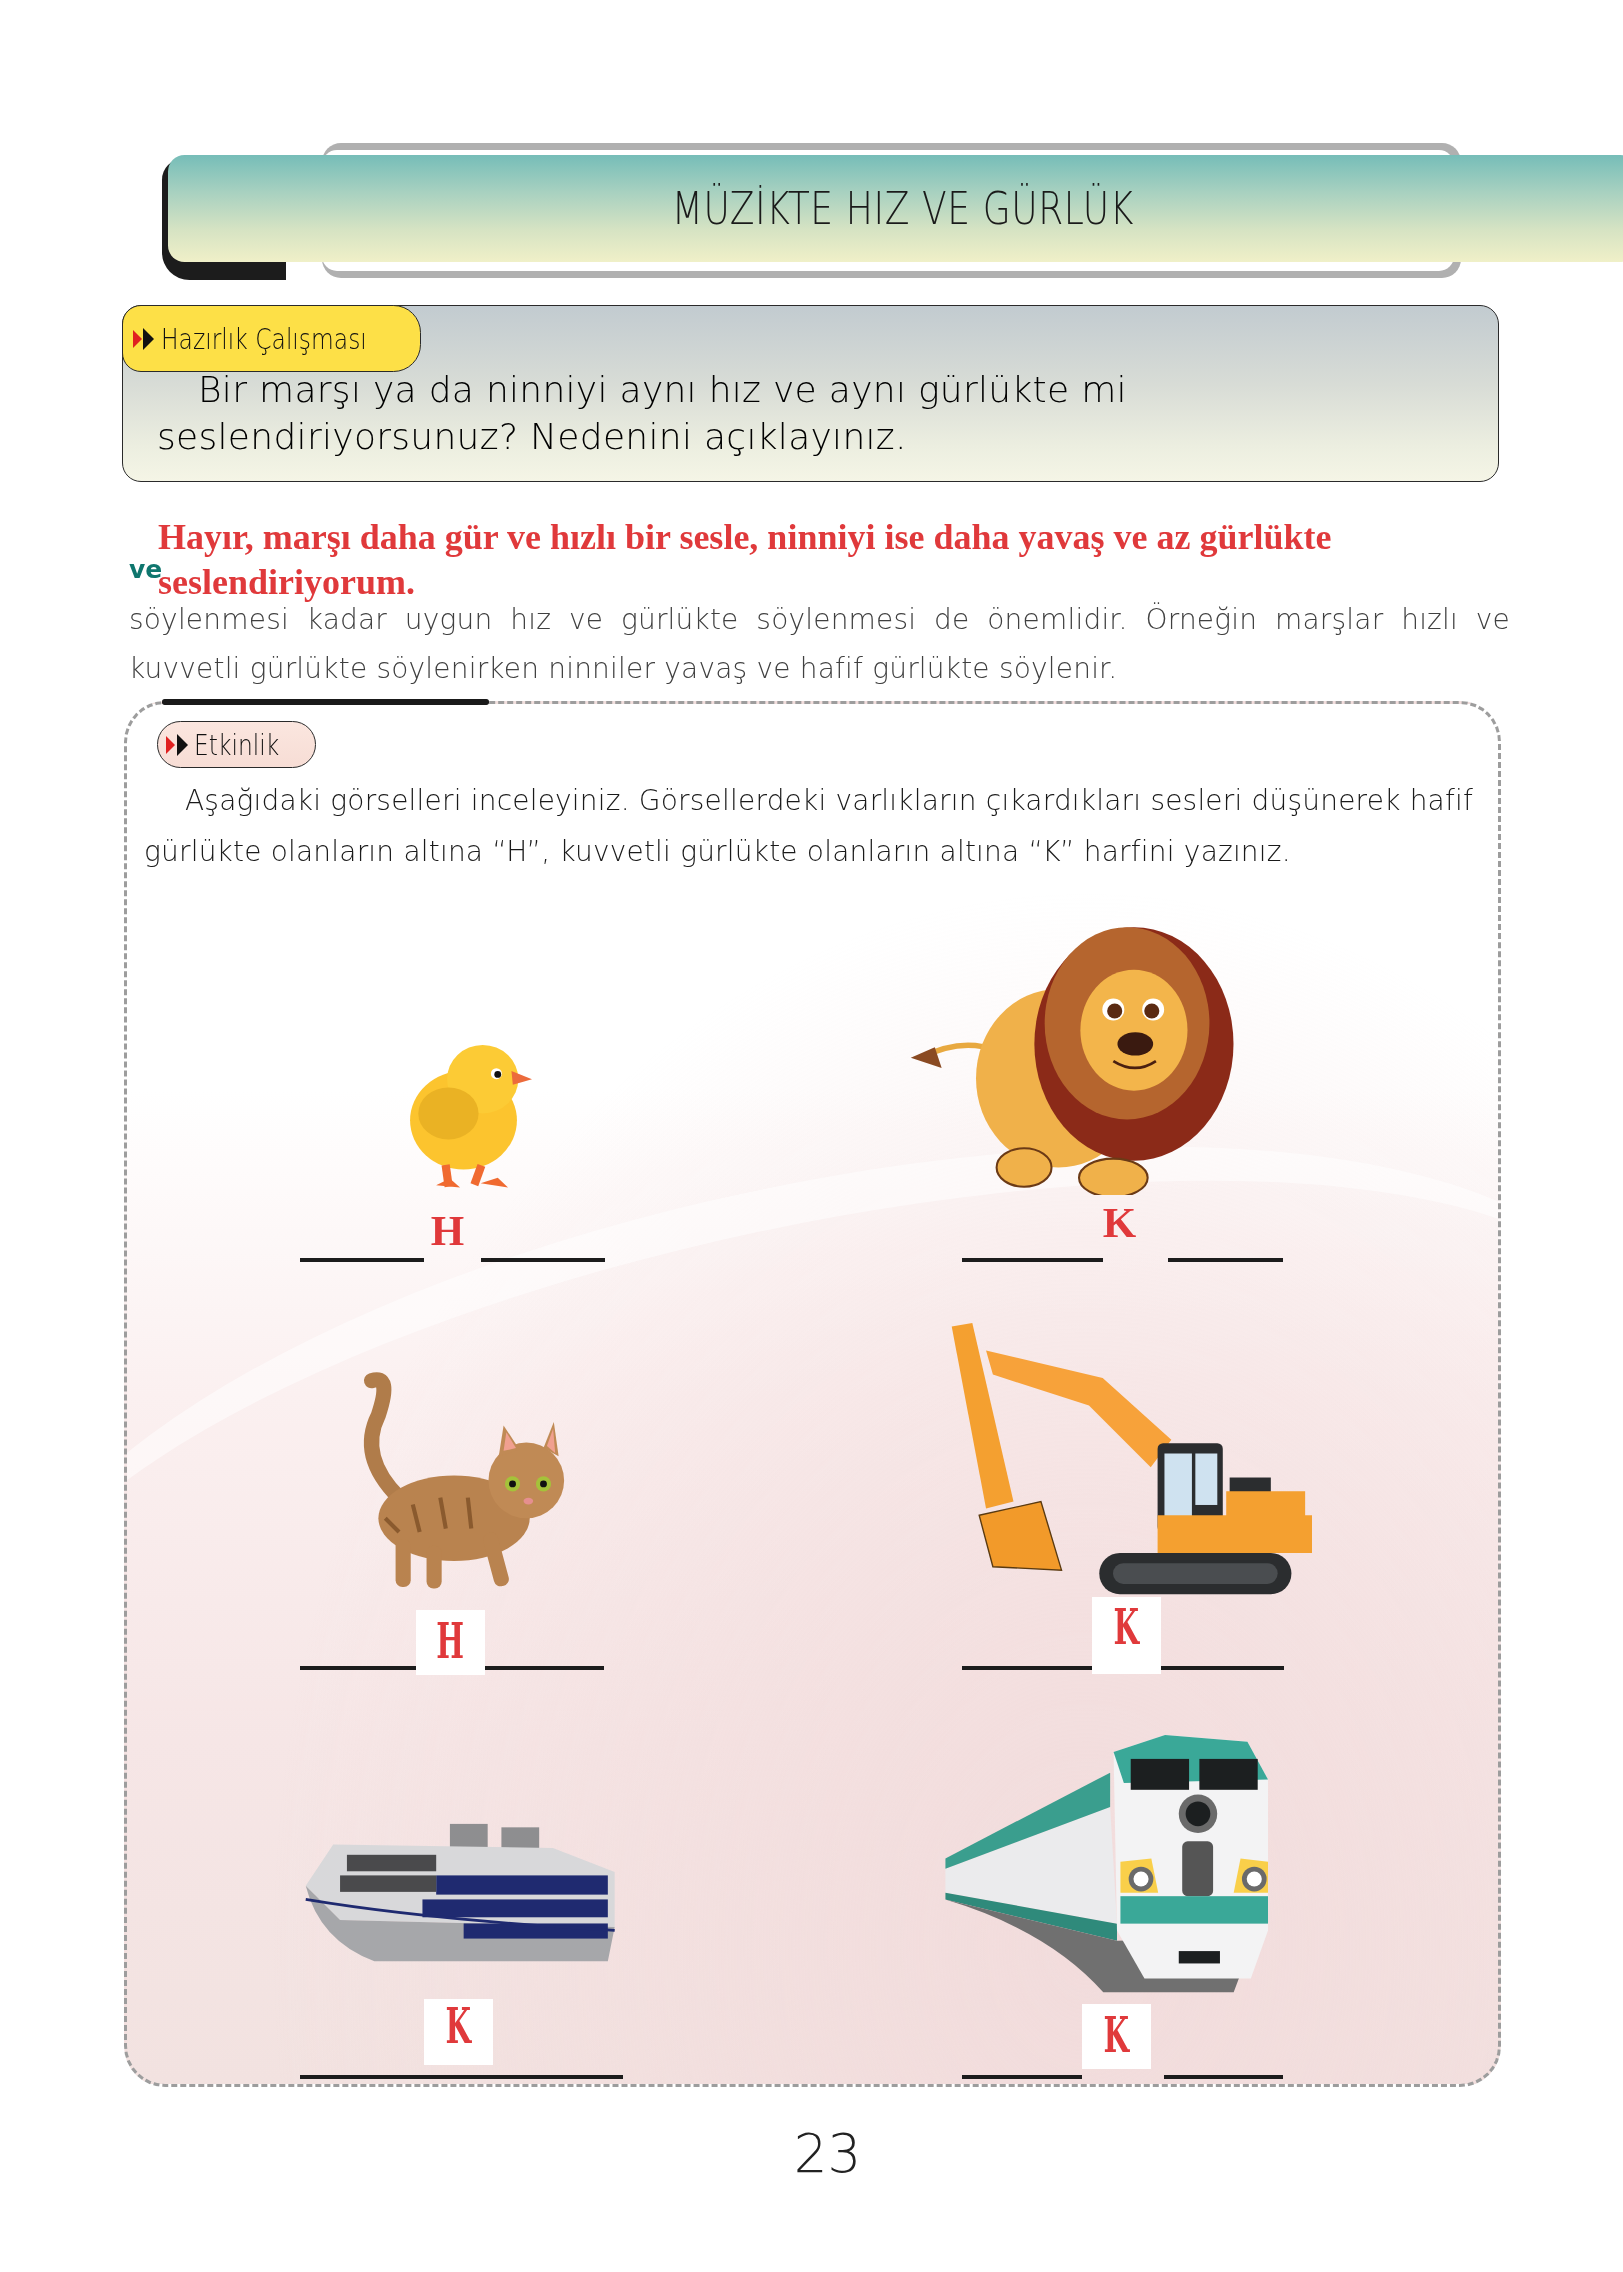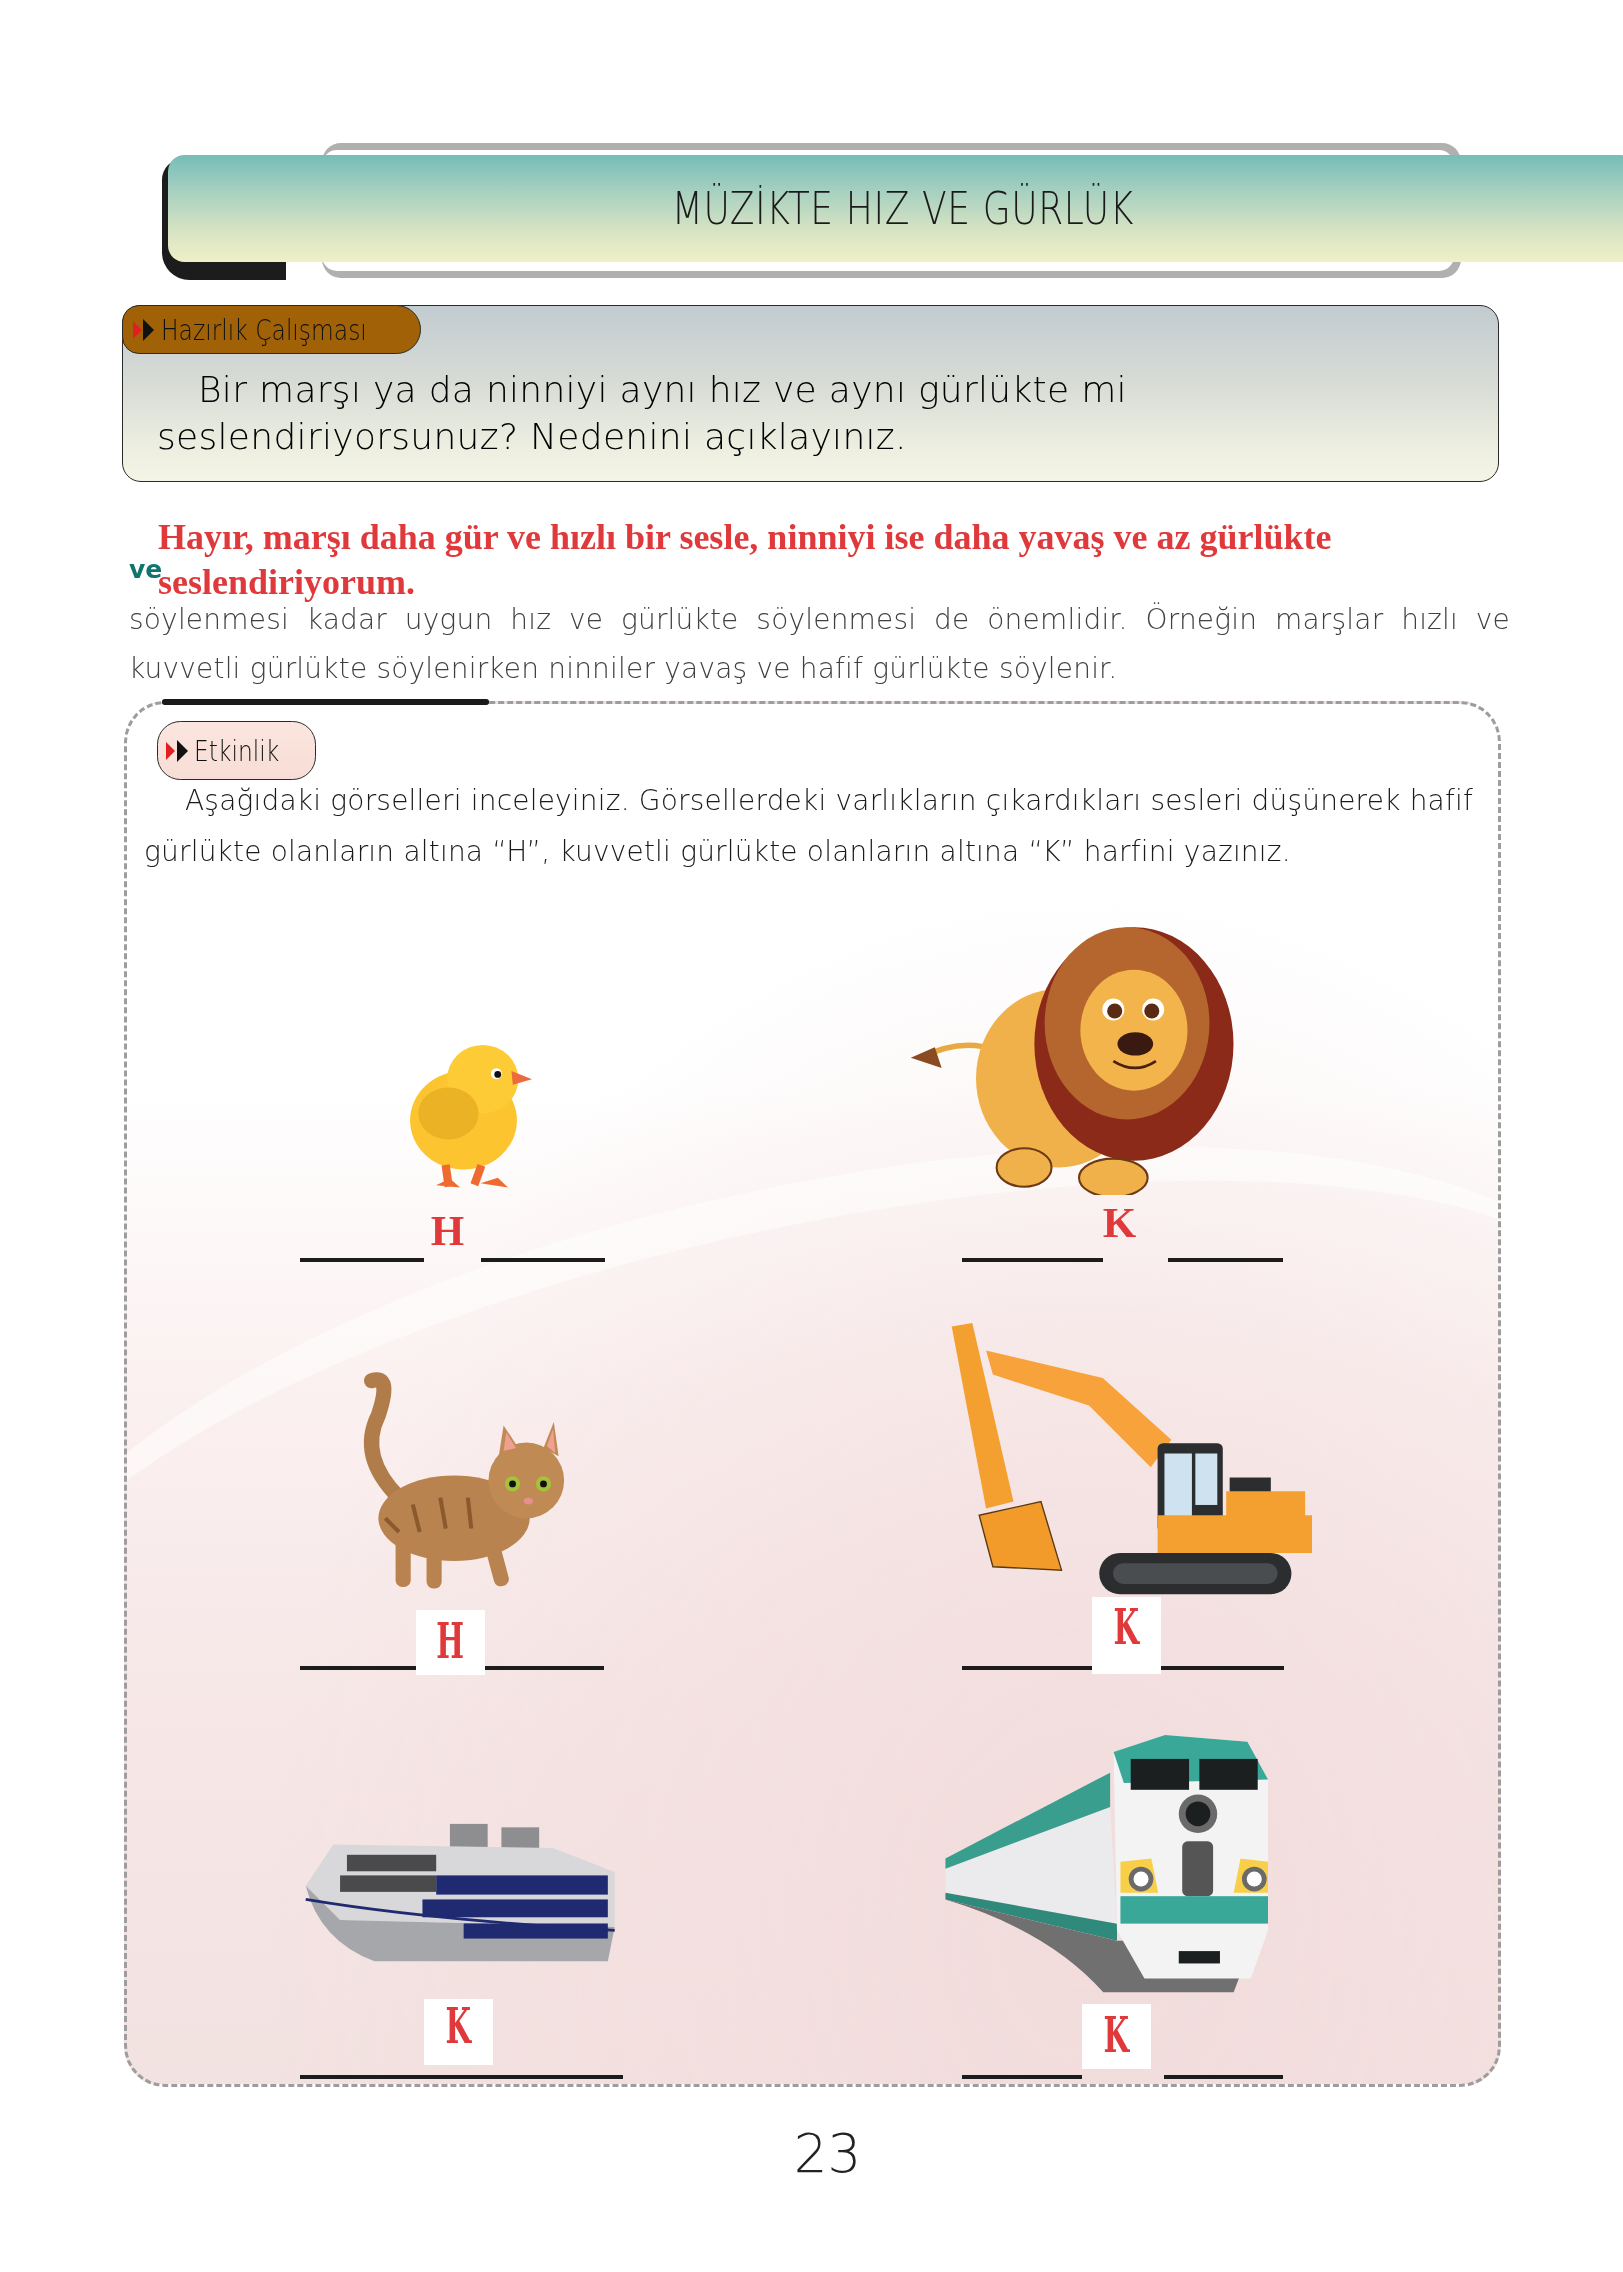--- a/index.html
+++ b/index.html
@@ -35,22 +35,22 @@
   .prep-box {
     position: absolute; left: 122px; top: 305px; width: 1377px; height: 177px;
     border: 1.4px solid #2a2a2a; border-radius: 19px;
     background: linear-gradient(180deg, #c2cbd0 0%, #d8dcd6 45%, #eceee0 80%, #f5f5e6 100%);
   }
   .section-pill {
     position: absolute; display: flex; align-items: center; gap: 6.9px;
     border: 1.4px solid #2a2a2a; border-radius: 0 27.5px 27.5px 27.5px / 0 27.5px 27.5px 27.5px;
   }
   .prep-pill {
-    left: 122px; top: 305px; height: 49px; padding: 0 16.5px 0 9.6px;
-    background: #a16207; border-radius: 19px 27.5px 27.5px 19px;
+    left: 122px; top: 305px; height: 67px; padding: 0 16.5px 0 9.6px;
+    background: #fde047; border-radius: 19px 27.5px 27.5px 19px;
   }
   .pill-arrows { display: flex; align-items: center; }
   .arrow-red { width: 0; height: 0; border-top: 9.6px solid transparent; border-bottom: 9.6px solid transparent; border-left: 9.6px solid #e02020; }
   .arrow-black { width: 0; height: 0; border-top: 11px solid transparent; border-bottom: 11px solid transparent; border-left: 11px solid #111; margin-left: 1.4px; }
   .pill-label { font-size: 27.5px; font-weight: 300; transform: scaleX(0.85); transform-origin: left center; color: #111; white-space: nowrap; }
 
   .prep-text {
     position: absolute; left: 157px; top: 366px; width: 1319px;
     font-size: 36px; line-height: 47px; font-weight: 300; color: #000000;
     text-indent: 41px; letter-spacing: 0.3px;
@@ -87,21 +87,21 @@
     background:
       radial-gradient(ellipse at 70% 90%, #f2dcdc 0%, rgba(242,220,220,0) 60%),
       linear-gradient(180deg, #ffffff 0%, #ffffff 28%, #fbf0f0 50%, #f6e6e6 75%, #f2e2e0 100%);
     overflow: hidden;
   }
   .act-sweep {
     position: absolute; left: -137px; top: 481px; width: 1649px; height: 618px;
     border-radius: 50%; border-top: 41px solid rgba(255,255,255,0.5); transform: rotate(-12deg);
   }
   .act-pill {
-    position: absolute; left: 157px; top: 721px; height: 59px; padding: 0 20.6px 0 8.2px;
+    position: absolute; left: 157px; top: 721px; height: 47px; padding: 0 20.6px 0 8.2px;
     display: flex; align-items: center; gap: 6.9px;
     border: 1.4px solid #2a2a2a; border-radius: 23.4px;
     background: linear-gradient(180deg, #fbe6df 0%, #f7ddd5 100%);
   }
   .act-text {
     position: absolute; left: 144px; top: 775px; width: 1333px;
     font-size: 28px; line-height: 51px; font-weight: 300; color: #1a1a1a;
     text-indent: 41px; letter-spacing: 0.2px;
   }
 

